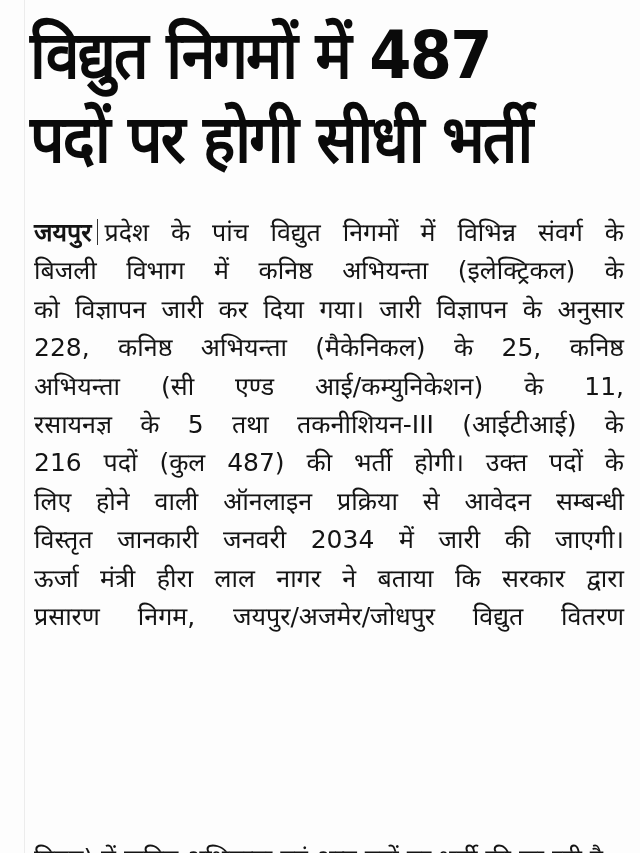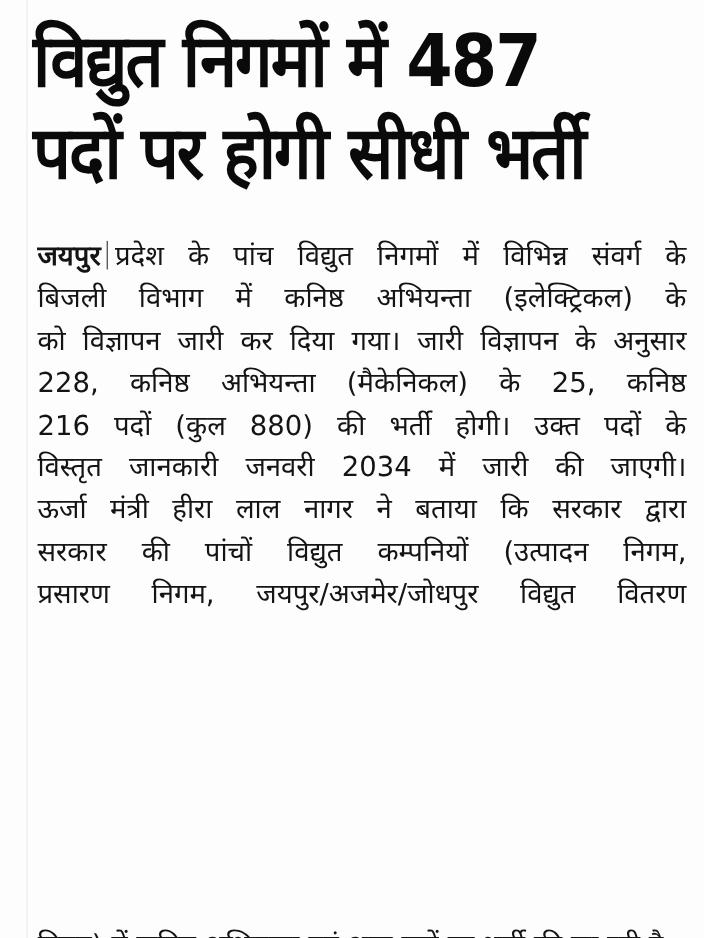--- a/index.html
+++ b/index.html
@@ -102,21 +102,23 @@
   <h1 class="headline">
     <span class="hl-line">विद्युत निगमों में 487</span>
     <span class="hl-line">पदों पर होगी सीधी भर्ती</span>
   </h1>
 
   <div class="body-text">
     <span class="line"><span class="dateline">जयपुर</span><span class="dateline-sep"></span><span>प्रदेश के पांच विद्युत निगमों में विभिन्न संवर्ग के</span></span>
     <span class="line">बिजली विभाग में कनिष्ठ अभियन्ता (इलेक्ट्रिकल) के</span>
     <span class="line">को विज्ञापन जारी कर दिया गया। जारी विज्ञापन के अनुसार</span>
     <span class="line">228, कनिष्ठ अभियन्ता (मैकेनिकल) के 25, कनिष्ठ</span>
-    <span class="line">216 पदों (कुल 880) की भर्ती होगी। उक्त पदों के</span>
+    <span class="line">अभियन्ता (सी एण्ड आई/कम्युनिकेशन) के 11,</span>
+    <span class="line">रसायनज्ञ के 5 तथा तकनीशियन-III (आईटीआई) के</span>
+    <span class="line">216 पदों (कुल 487) की भर्ती होगी। उक्त पदों के</span>
+    <span class="line">लिए होने वाली ऑनलाइन प्रक्रिया से आवेदन सम्बन्धी</span>
     <span class="line">विस्तृत जानकारी जनवरी 2034 में जारी की जाएगी।</span>
     <span class="line">ऊर्जा मंत्री हीरा लाल नागर ने बताया कि सरकार द्वारा</span>
-    <span class="line">सरकार की पांचों विद्युत कम्पनियों (उत्पादन निगम,</span>
     <span class="line">प्रसारण निगम, जयपुर/अजमेर/जोधपुर विद्युत वितरण</span>
   </div>
 
   <div class="cut-line">निगम) में कनिष्ठ अभियन्ता एवं अन्य पदों पर भर्ती की जा रही है</div>
 </div>
 
 </body></html>

